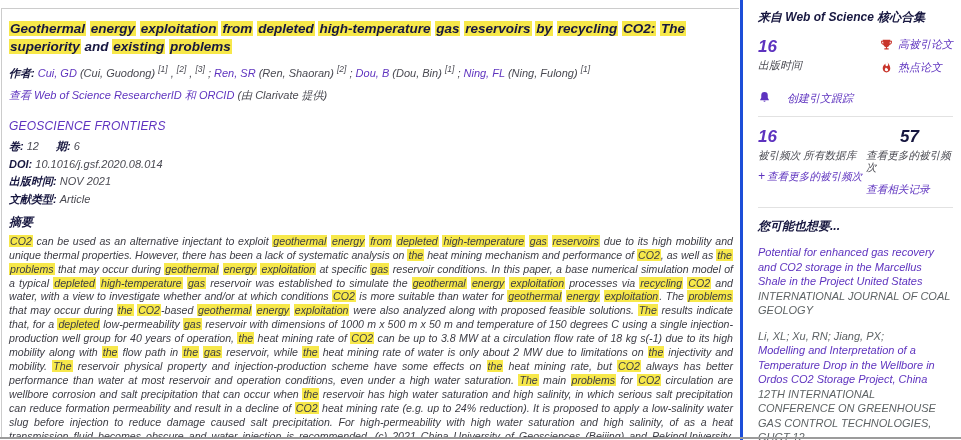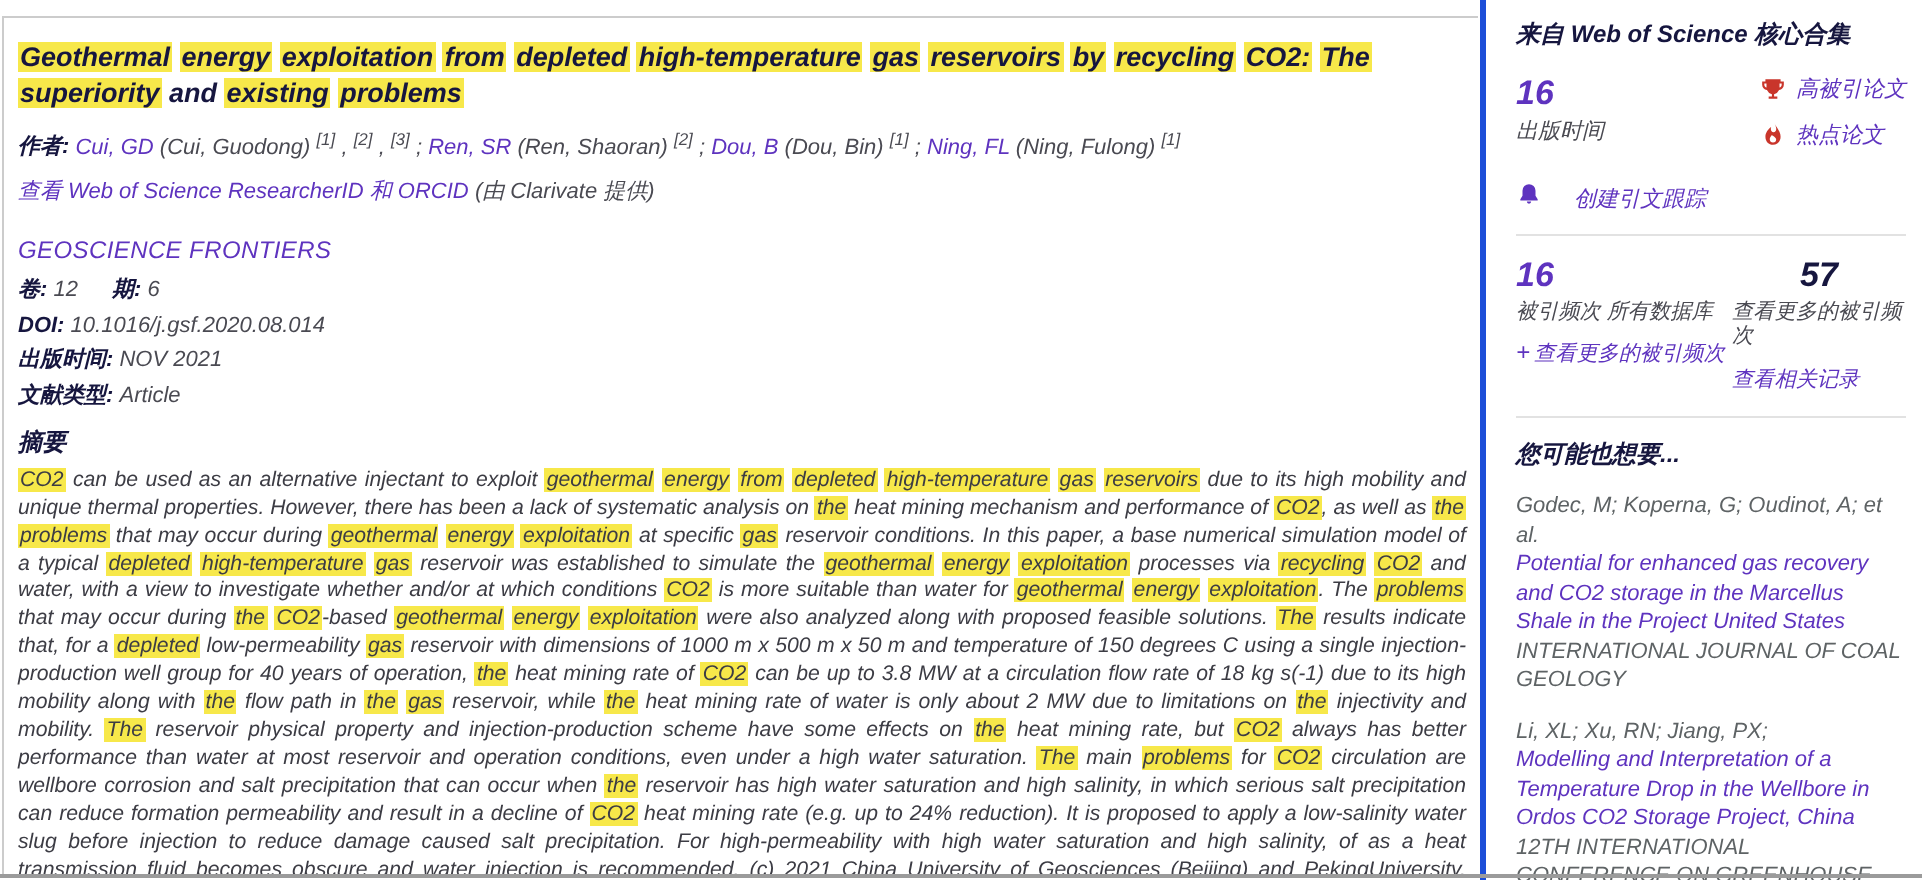--- a/index.html
+++ b/index.html
@@ -149,21 +149,20 @@
         <div class="count-label">查看更多的被引频次</div>
         <a class="small-link">查看相关记录</a>
       </div>
     </div>
 
     <hr class="sb-divider">
 
     <div class="sugg-header">您可能也想要...</div>
 
     <div class="sugg">
-      <div class="sugg-authors">Godec, M; Koperna, G; Oudinot, A; et al.</div>
       <a class="sugg-title">Potential for enhanced gas recovery and CO2 storage in the Marcellus Shale in the Project United States</a>
       <div class="sugg-source">INTERNATIONAL JOURNAL OF COAL GEOLOGY</div>
     </div>
     <div class="sugg">
       <div class="sugg-authors">Li, XL; Xu, RN; Jiang, PX;</div>
       <a class="sugg-title">Modelling and Interpretation of a Temperature Drop in the Wellbore in Ordos CO2 Storage Project, China</a>
       <div class="sugg-source">12TH INTERNATIONAL CONFERENCE ON GREENHOUSE GAS CONTROL TECHNOLOGIES, GHGT-12</div>
     </div>
 
   </aside>

